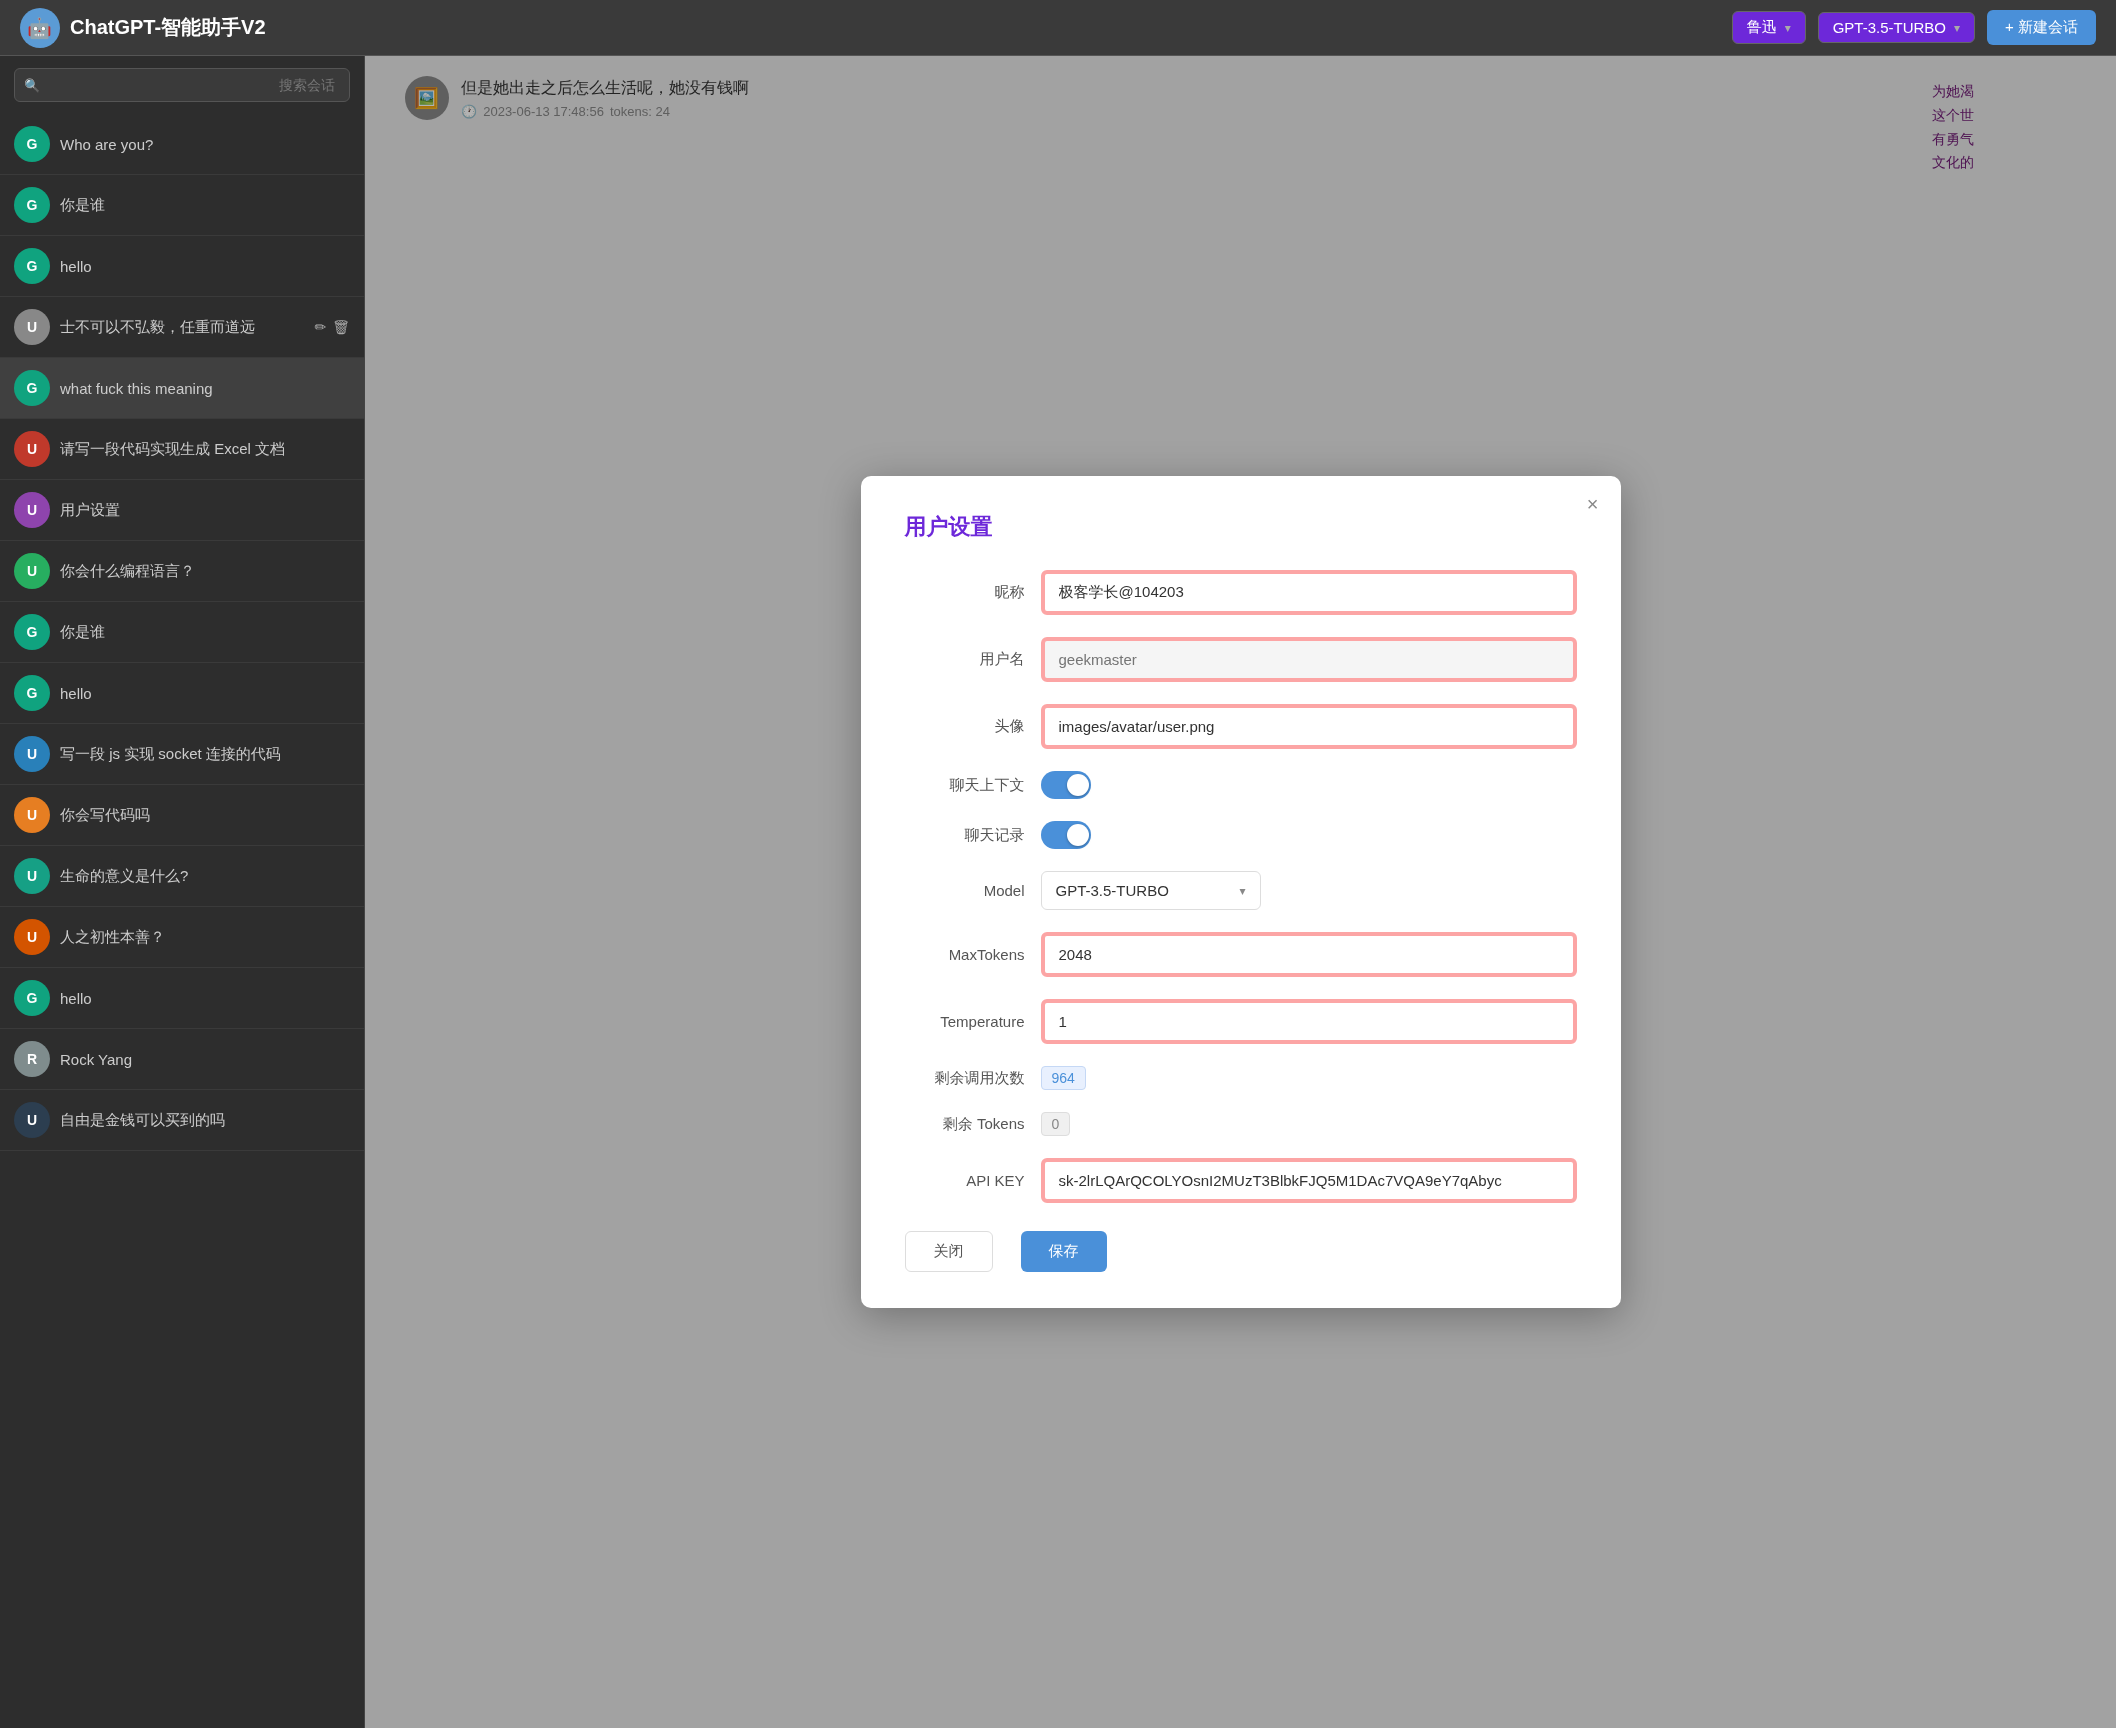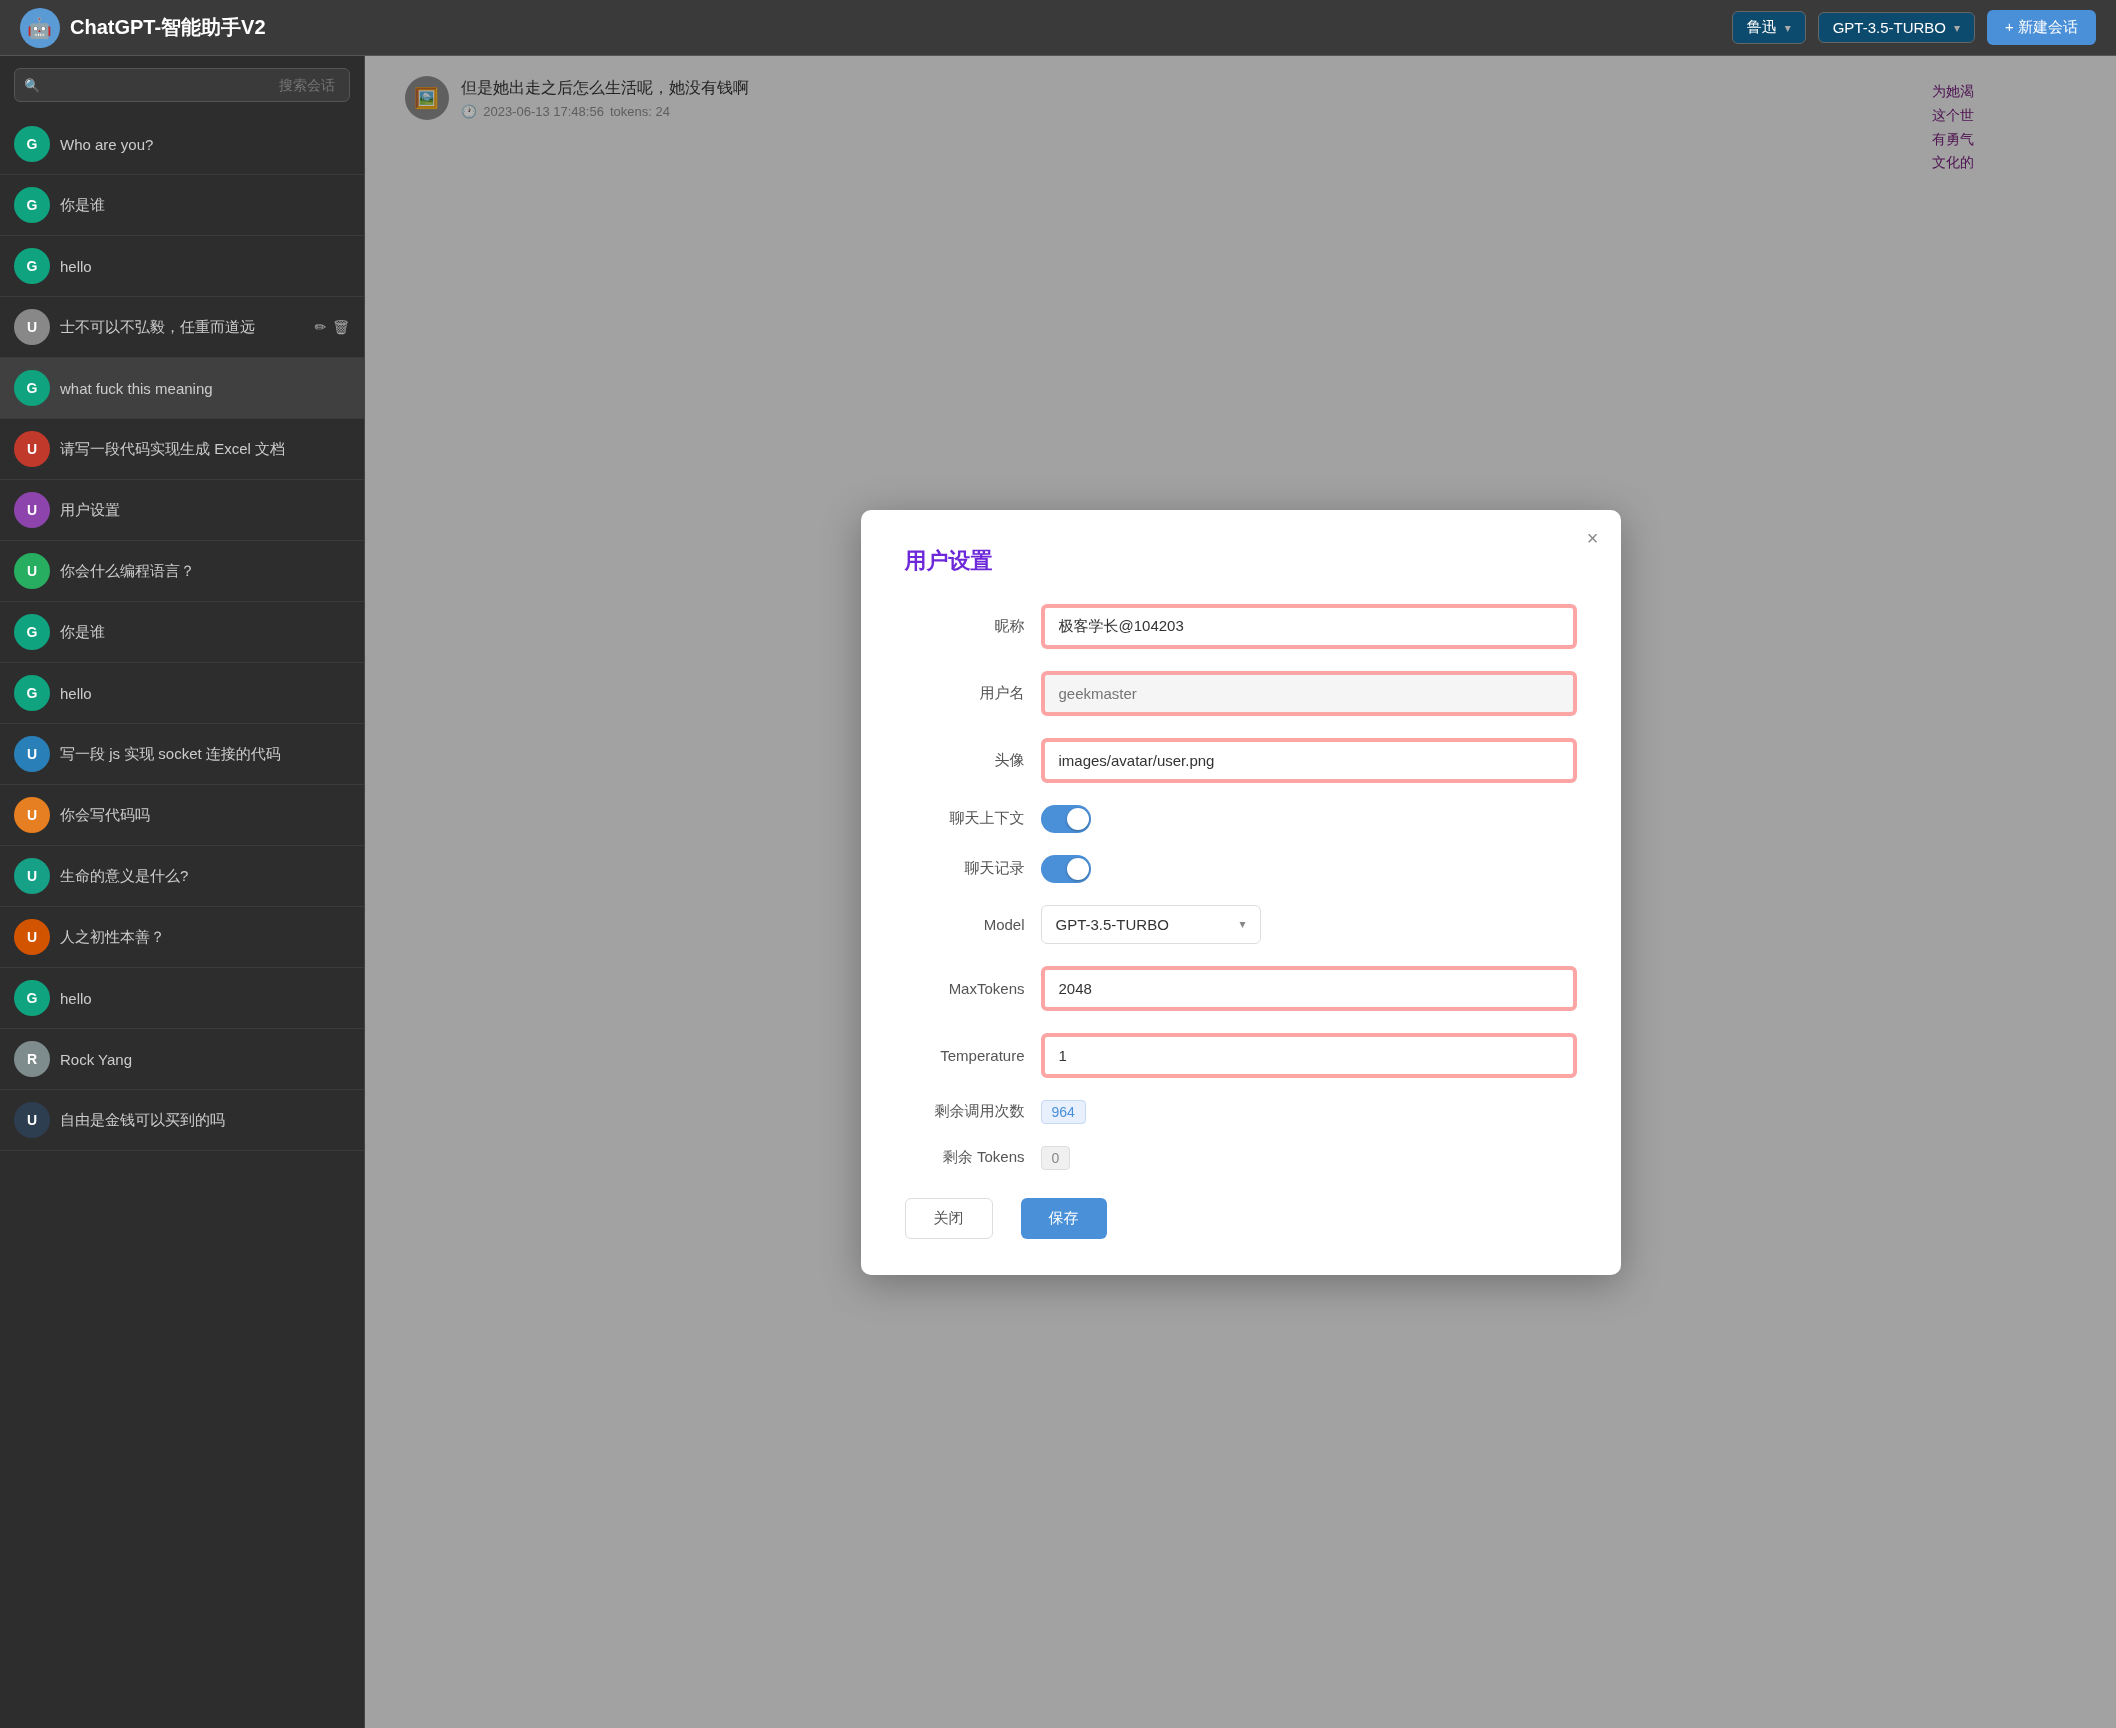--- a/index.html
+++ b/index.html
@@ -43,21 +43,21 @@
       font-size: 20px;
     }
     .header-controls {
       display: flex;
       align-items: center;
       gap: 12px;
     }
     .header-dropdown {
       display: flex;
       align-items: center;
-      background: #0c4a6e;
+      background: #6d28d9;
       border: 1px solid #666;
       border-radius: 6px;
       padding: 6px 14px;
       color: #fff;
       font-size: 15px;
       cursor: pointer;
       gap: 8px;
     }
     .header-dropdown .chevron { font-size: 12px; color: #aaa; }
     .new-chat-btn {
@@ -542,20 +542,24 @@
         <div class="form-row">
           <div class="form-label">剩余调用次数</div>
           <span class="badge">964</span>
         </div>
 
         <div class="form-row">
           <div class="form-label">剩余 Tokens</div>
           <span class="badge badge-gray">0</span>
         </div>
 
+        <div class="form-row">
+          <div class="form-label">API KEY</div>
+          <input class="form-input" type="text" value="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" style="">
+        </div>
 
         <div class="modal-footer">
           <button class="btn-close">关闭</button>
           <button class="btn-save">保存</button>
         </div>
       </div>
     </div>
   </div>
 </div>
 

